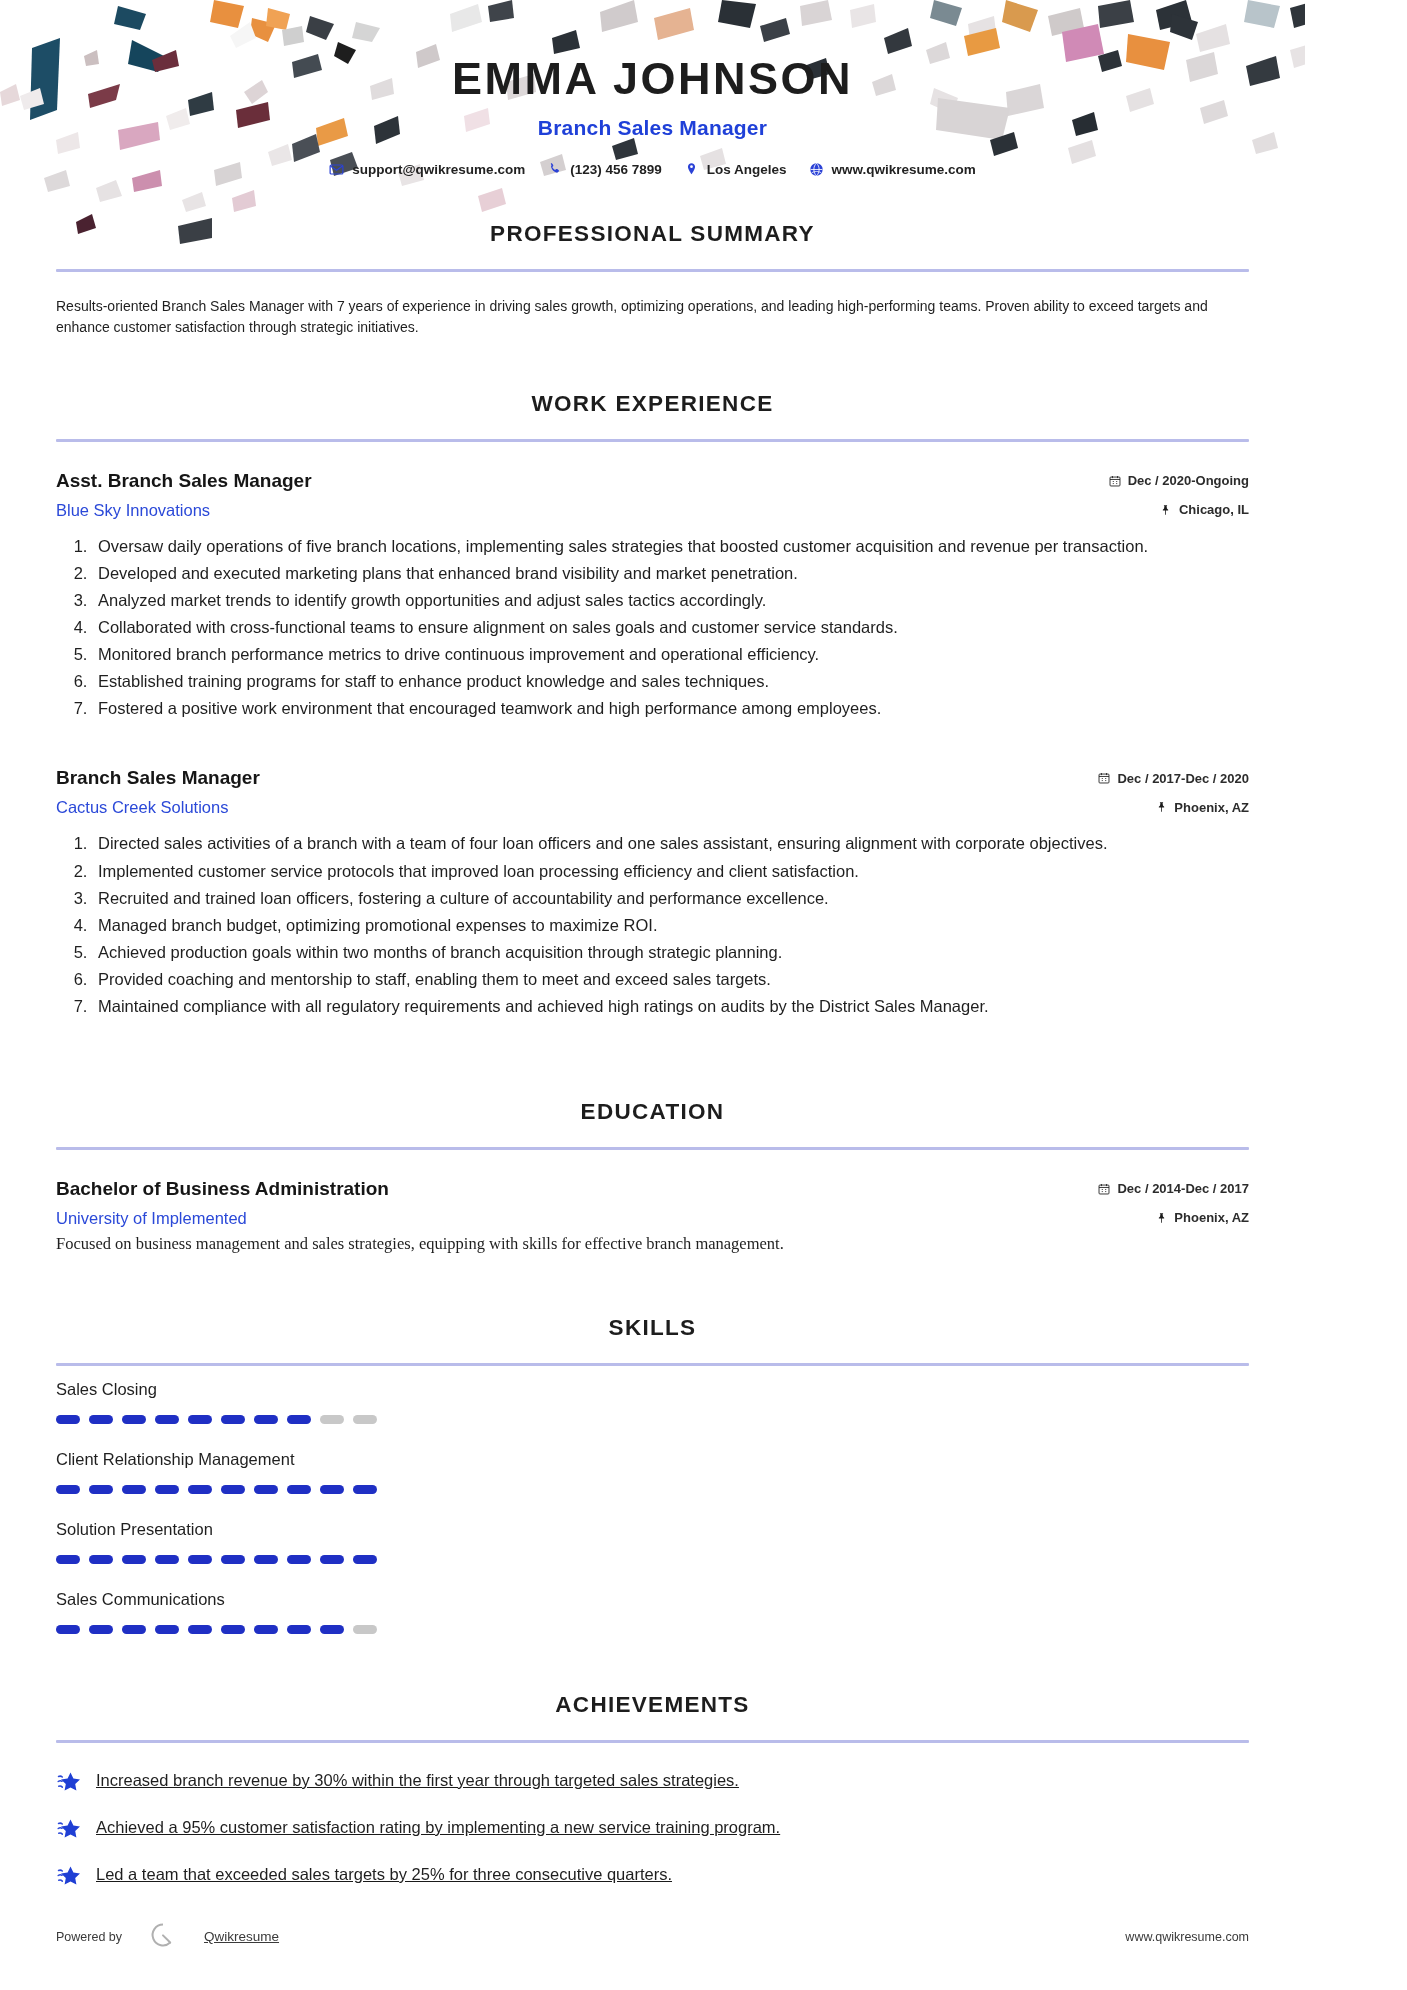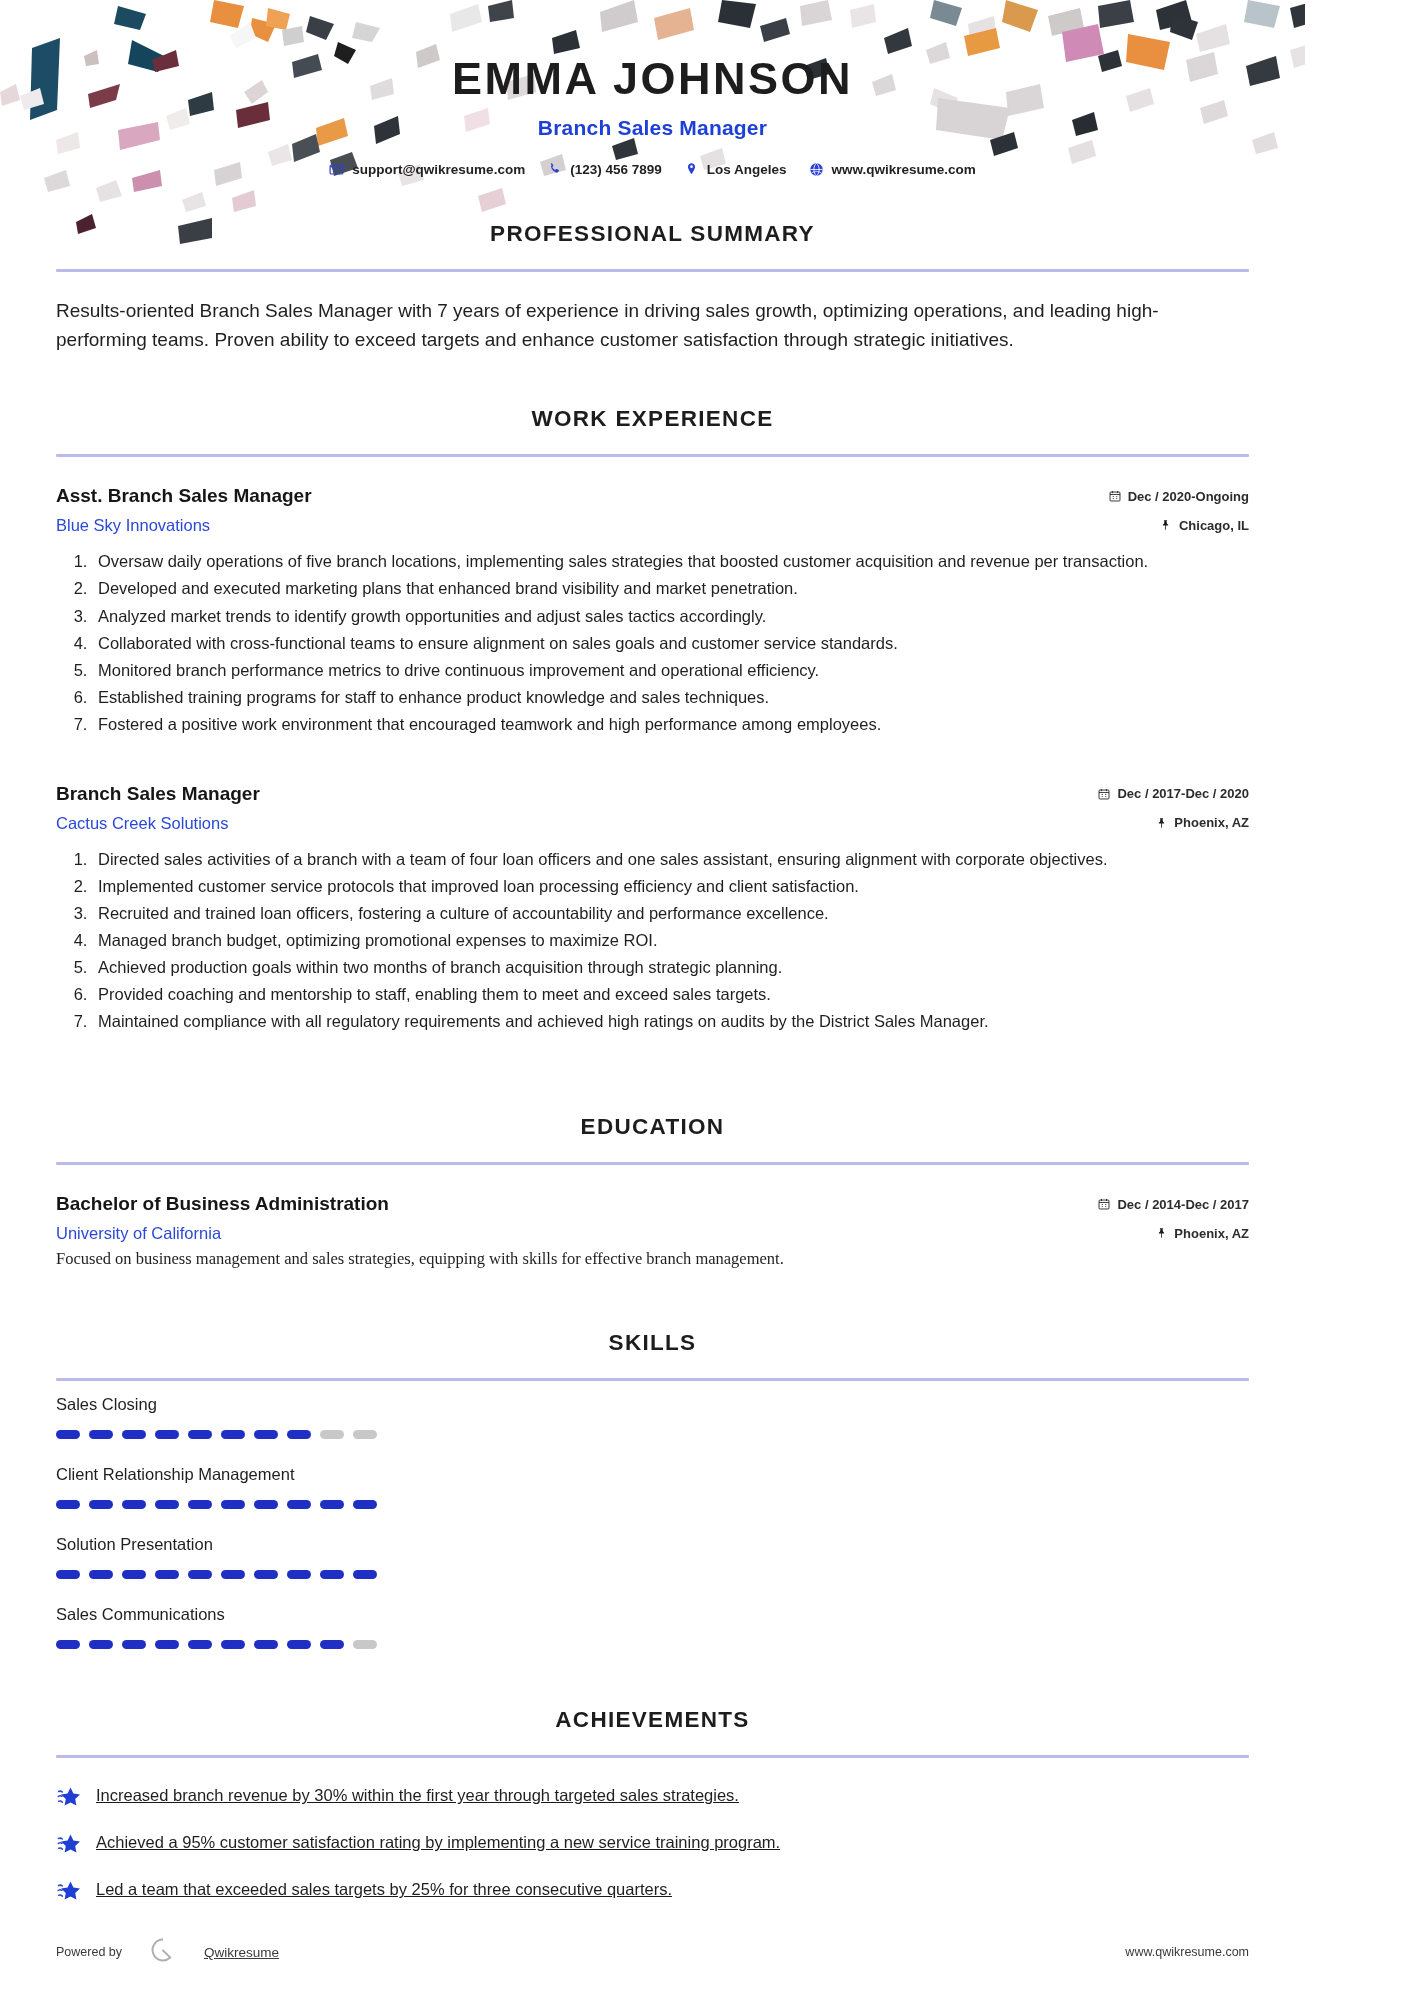--- a/index.html
+++ b/index.html
@@ -100,21 +100,21 @@
 
   .section-rule {
     height: 3px;
     background: #b9bcea;
     margin-top: 22px;
     border-radius: 1px;
   }
 
   .summary-text {
     margin-top: 24px;
-    font-size: 19px;
+    font-size: 14px;
     line-height: 1.55;
     color: #1f1f1f;
   }
 
   
   .entry { margin-top: 28px; }
 
   .entry-row {
     display: flex;
     align-items: baseline;
@@ -505,21 +505,21 @@
           <span class="ico">
             <svg viewBox="0 0 14 14" width="12" height="12" fill="none" stroke="currentColor" stroke-width="1">
               <rect x="1.2" y="2.4" width="11.6" height="10.4" rx="1"></rect>
               <path d="M1.2 5.2h11.6M4 1.2v2.4M10 1.2v2.4M4.4 7.6h1.2M8.4 7.6h1.2M4.4 10h1.2M8.4 10h1.2"></path>
             </svg>
           </span>
           <span>Dec / 2014-Dec / 2017</span>
         </div>
       </div>
       <div class="entry-row">
-        <div class="entry-org">University of California</div>
+        <div class="entry-org">University of Implemented</div>
         <div class="meta meta-sub">
           <span class="ico">
             <svg viewBox="0 0 14 14" width="11" height="12" fill="currentColor">
               <path d="M5 .8h4v1H8.4l.4 3.4 1.6 1.4v1H7.5V13h-1V7.6H3.6v-1L5.2 5.2 5.6 1.8H5z"></path>
             </svg>
           </span>
           <span>Phoenix, AZ</span>
         </div>
       </div>
       <p class="edu-desc">Focused on business management and sales strategies, equipping with skills for effective branch management.</p>

